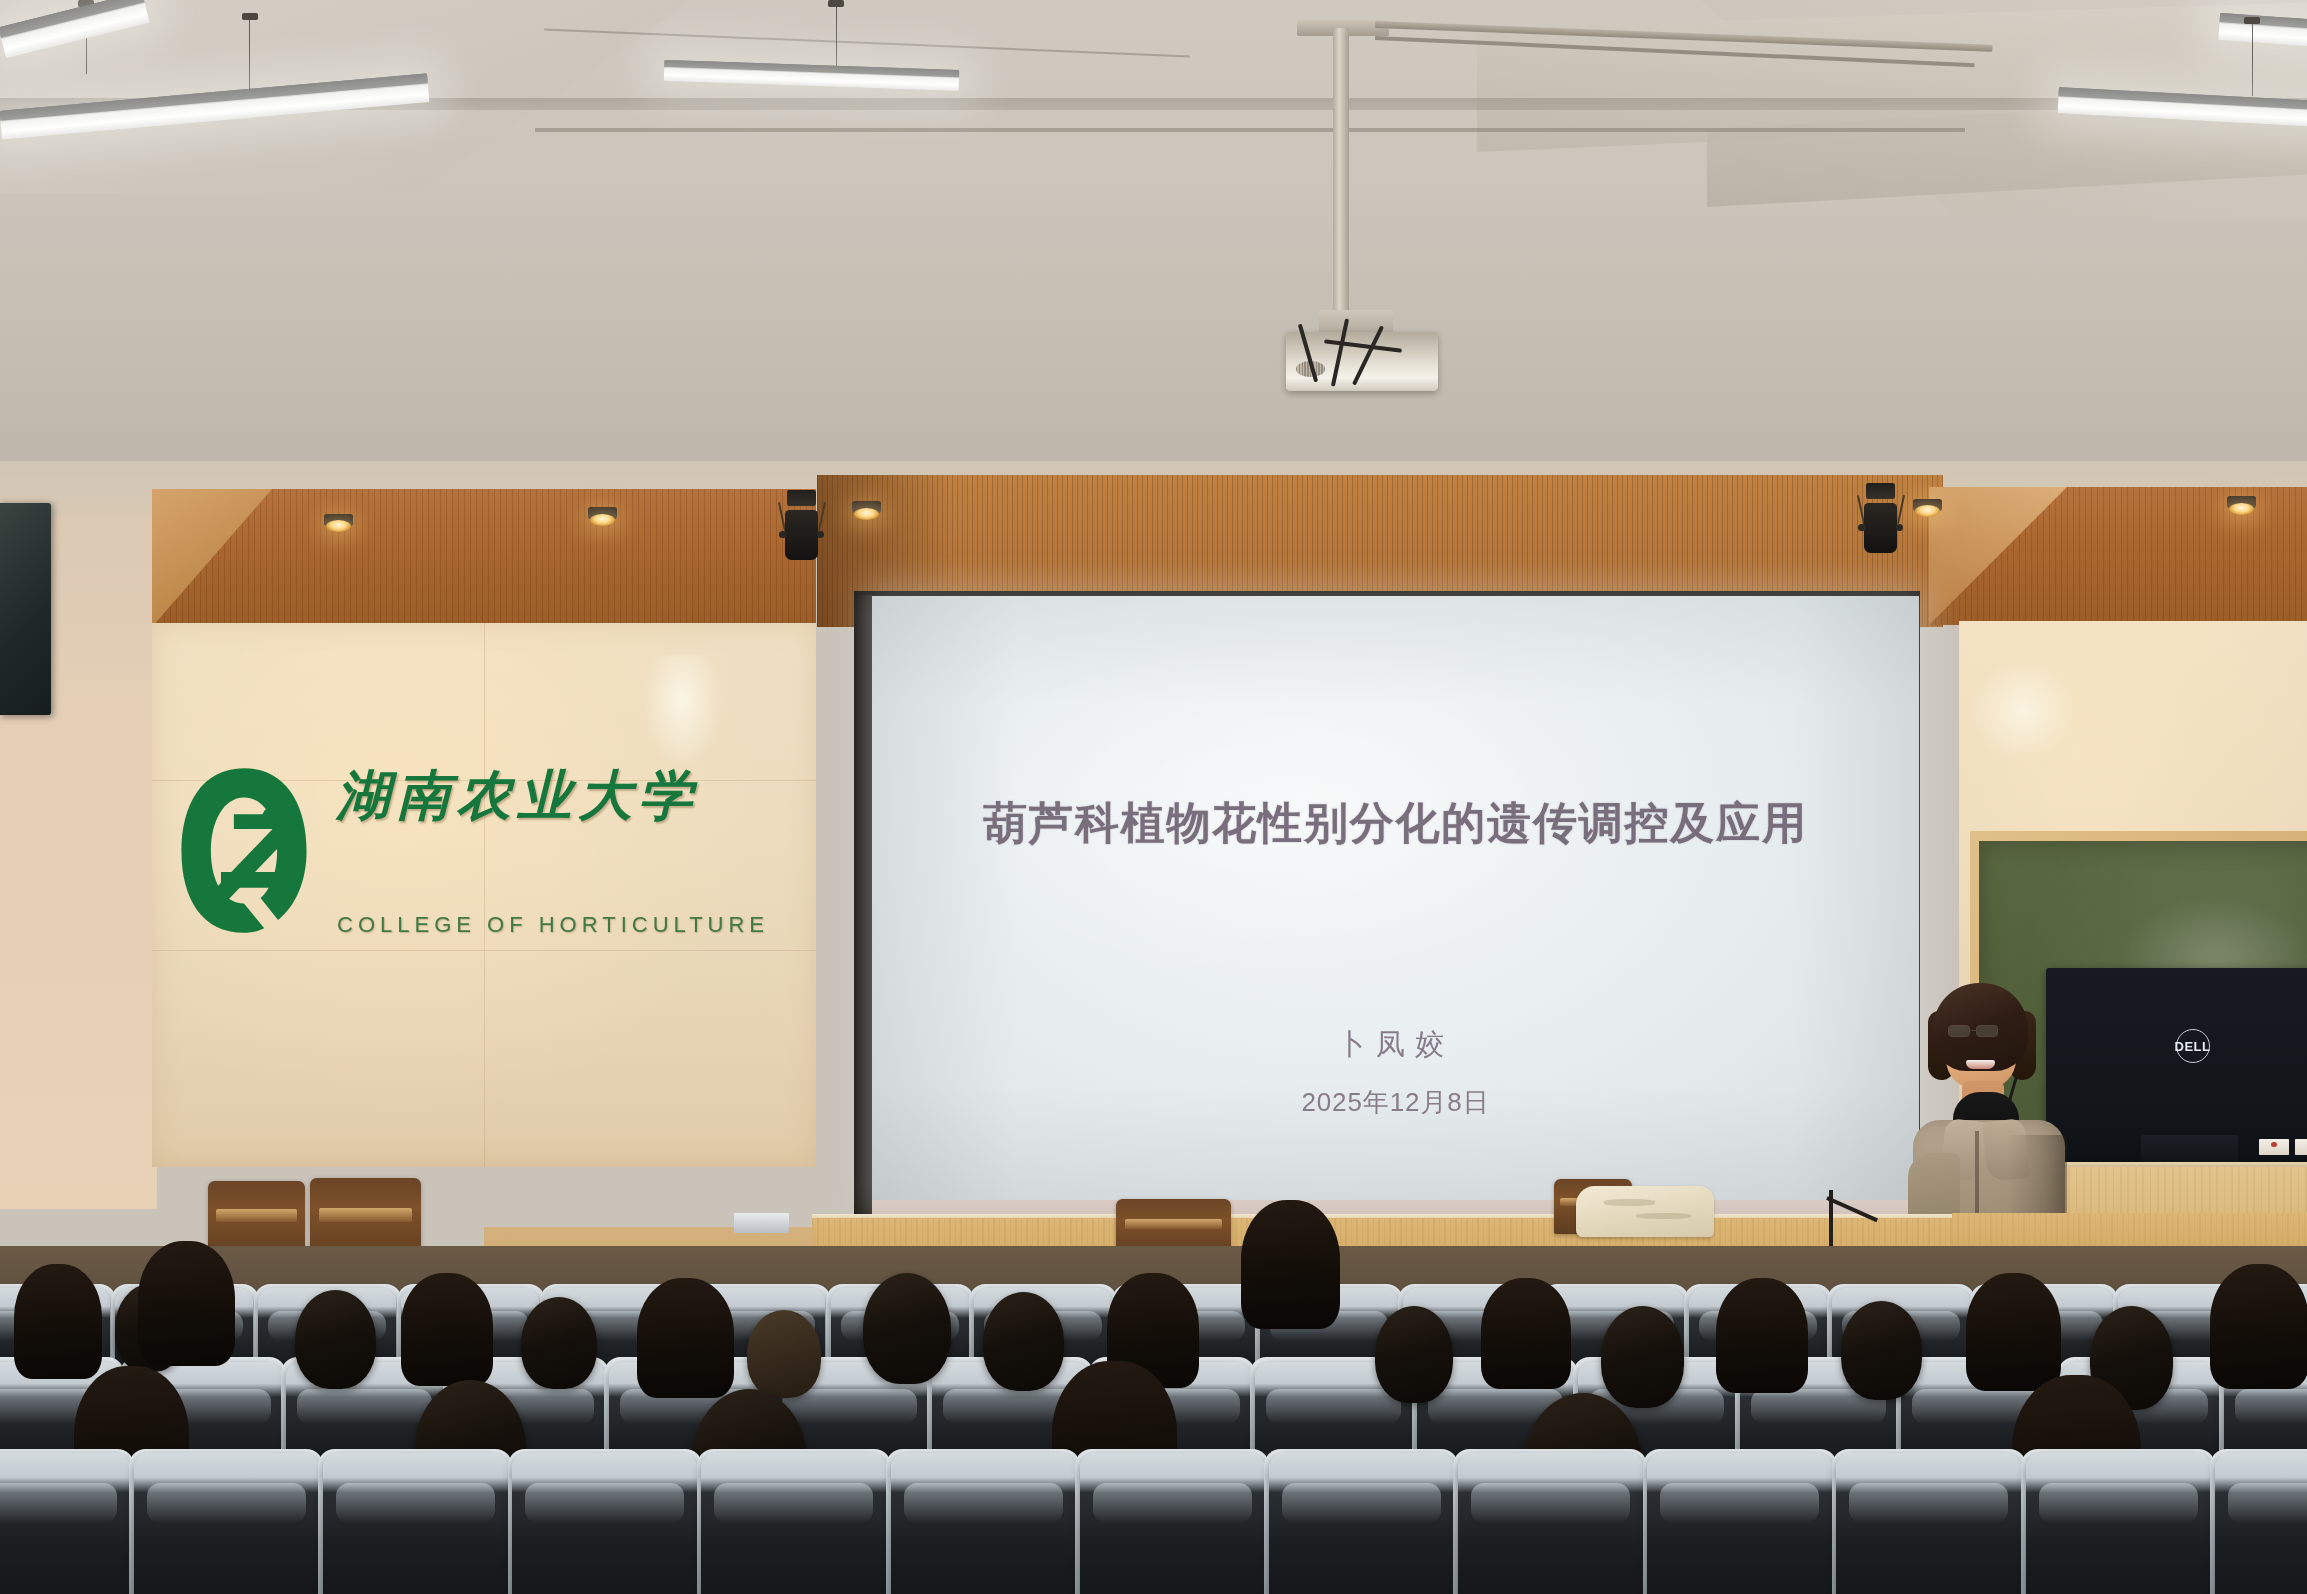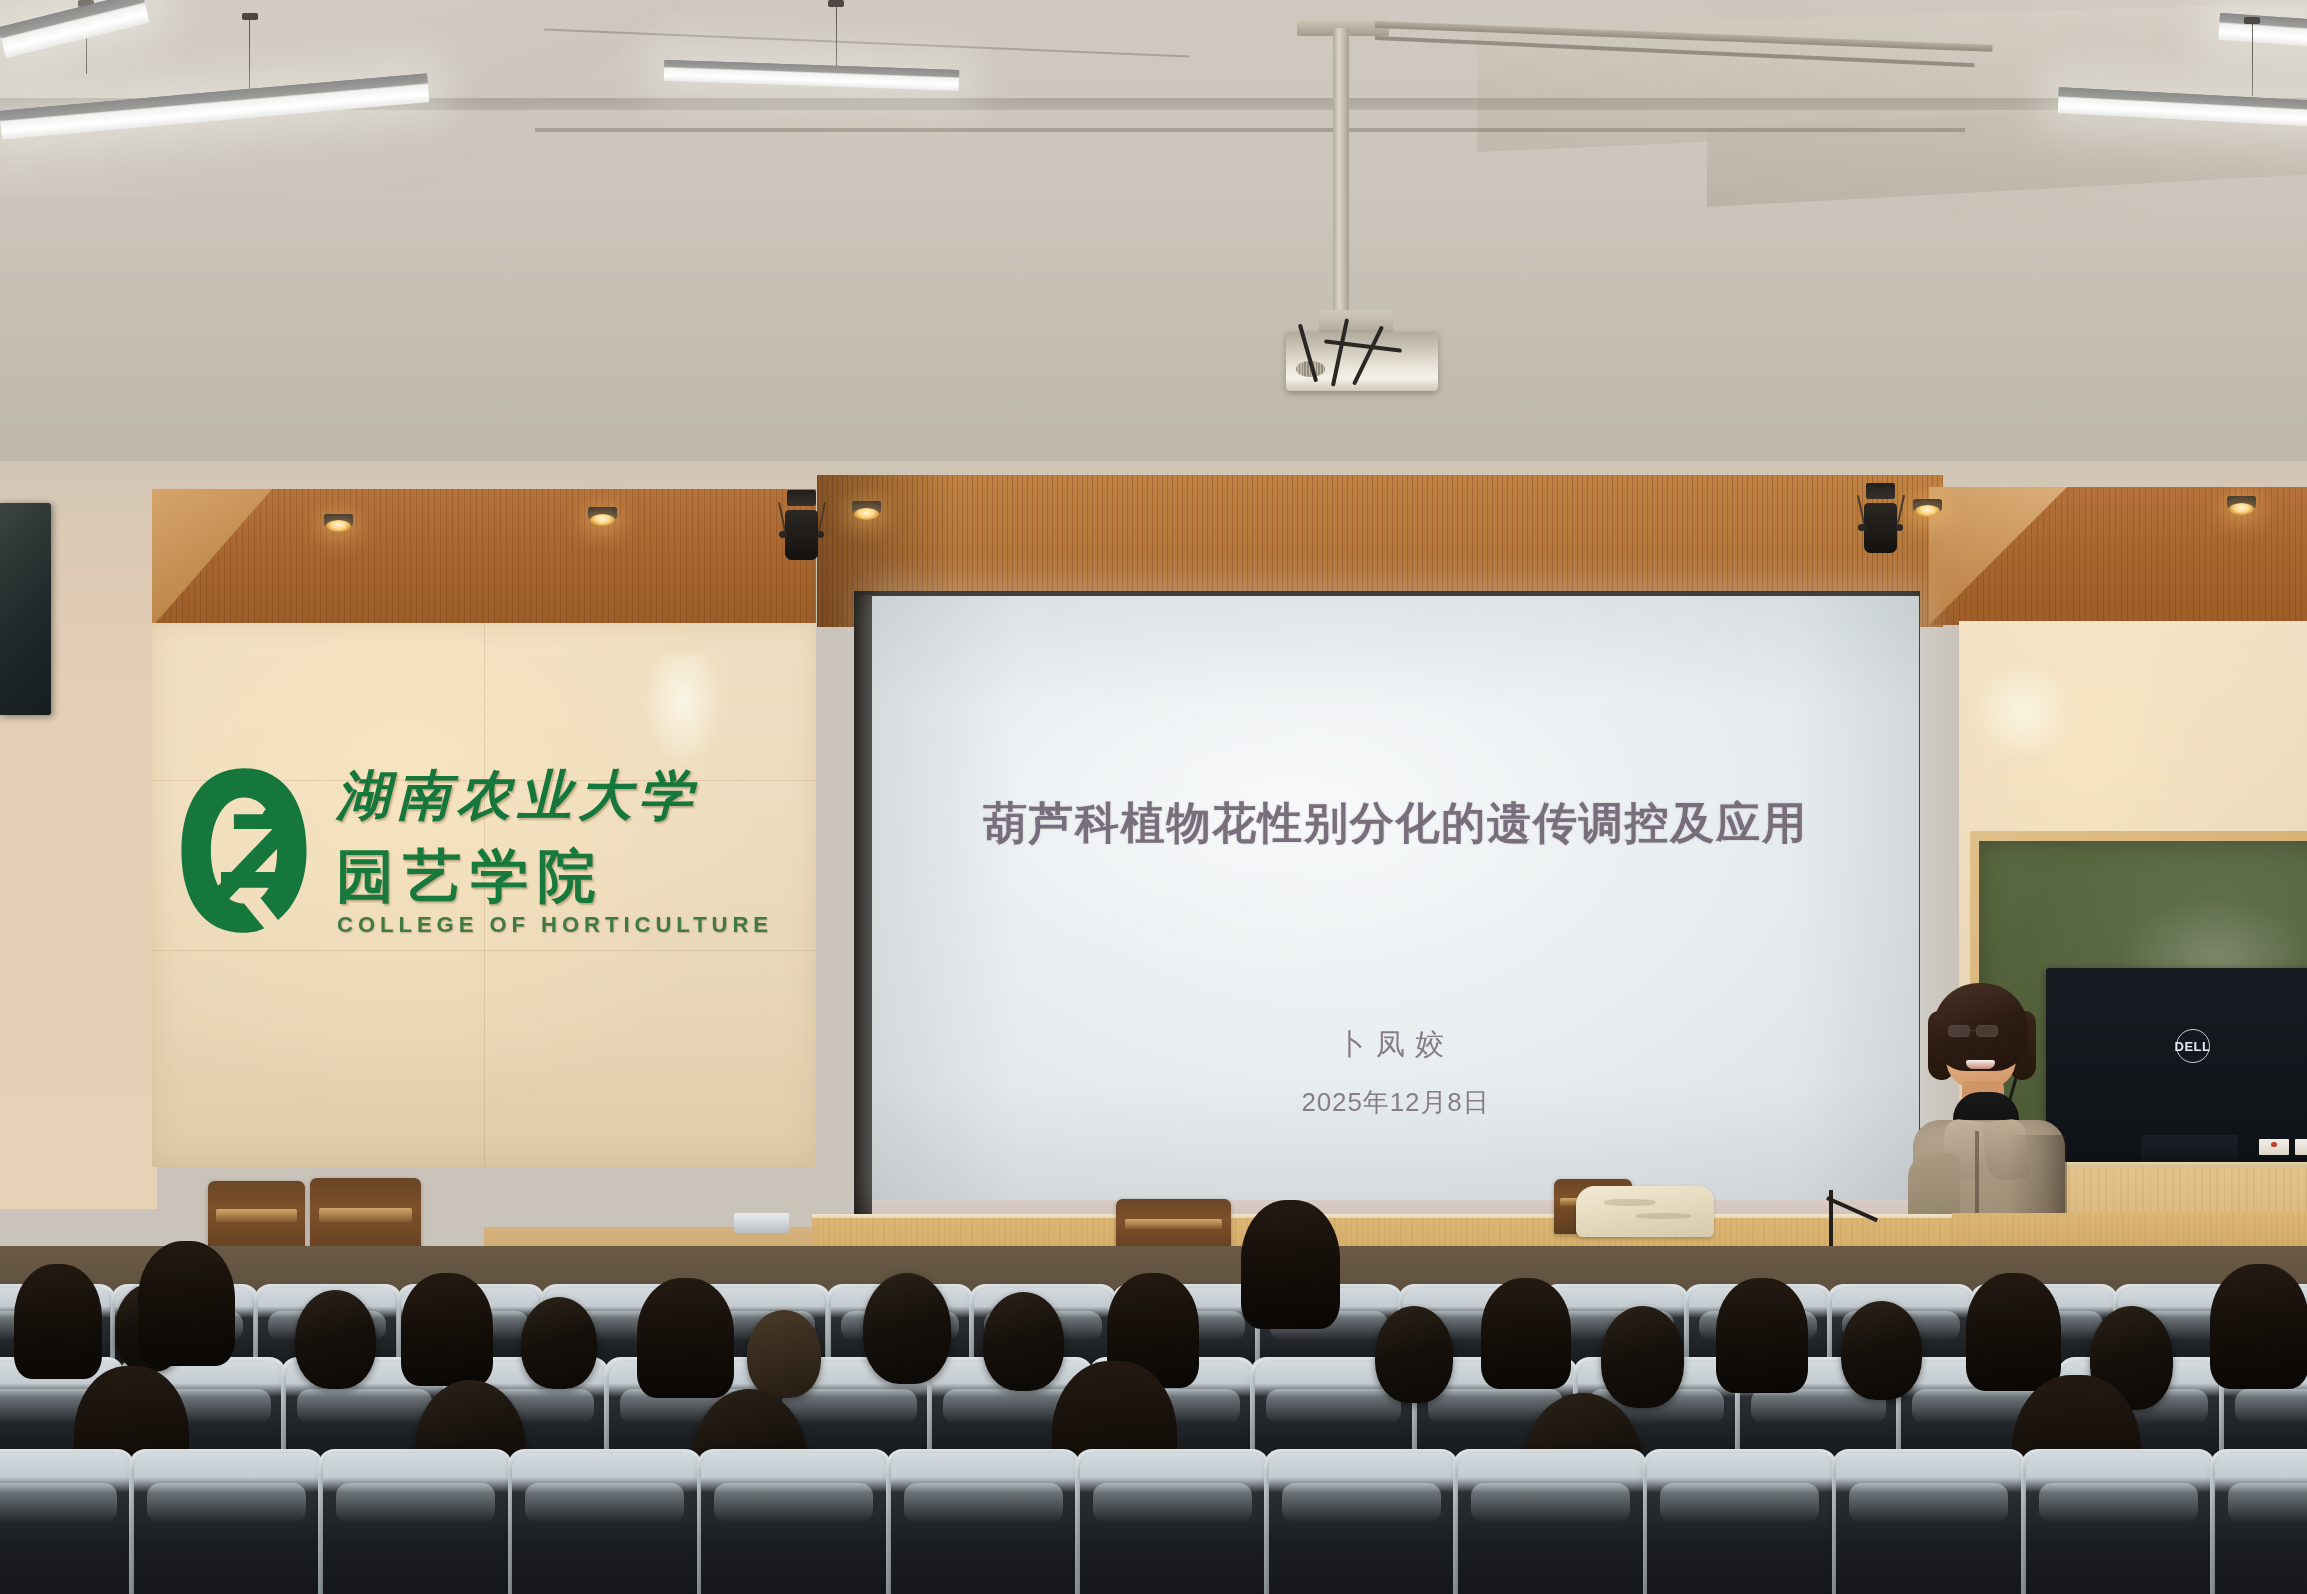--- a/index.html
+++ b/index.html
@@ -312,21 +312,21 @@
     position:absolute;left:161px;top:78px;
     font-family:"Liberation Sans",sans-serif;
     font-size:58px;font-weight:700;
     color:#17793c;letter-spacing:9.2px;
     text-shadow:1.4px 2.3px 1.8px rgba(120,90,50,.4);
     white-space:nowrap;
   }
   .logo-text-en{
     position:absolute;left:162px;top:152px;
     font-family:"Liberation Sans",sans-serif;
-    font-size:22px;font-weight:700;
+    font-size:22px;font-weight:400;
     color:#3f7a45;letter-spacing:5px;
     text-shadow:0.9px 1.4px 1.4px rgba(120,90,50,.35);
     white-space:nowrap;
   }
 
   
   .stage-fascia{
     position:absolute;left:812px;top:1218px;width:1154px;height:88px;
     background:
       repeating-linear-gradient(90deg,rgba(150,105,45,.10) 0 1.4px,rgba(0,0,0,0) 1.4px 5.5px),
@@ -675,21 +675,20 @@
   <div class="logo-block">
     <svg class="logo-mark" viewBox="0 0 300 370">
       <path d="M150 6 C58 6 14 86 14 186 C14 292 60 364 150 364 C168 364 182 360 194 354
                L150 300 C106 300 78 252 78 186 C78 122 106 70 150 70 C196 70 222 122 222 186
                C222 232 208 270 186 288 L224 336 C262 306 286 252 286 186 C286 86 242 6 150 6 Z" fill="#15773b"></path>
       <path d="M196 96 L228 96 L228 138 L128 138 L128 106 L190 106 Z" fill="#15773b"></path>
       <path d="M222 128 L252 150 L112 296 L84 272 Z" fill="#15773b"></path>
       <path d="M100 232 L232 232 L232 266 L100 266 Z" fill="#15773b"></path>
     </svg>
     <div class="logo-text-cn">湖南农业大学</div>
-    <div class="logo-text-college">园艺学院</div>
     <div class="logo-text-en">COLLEGE OF HORTICULTURE</div>
   </div>
 
   <div class="screen-recess"></div>
   <div class="screen-border-left"></div>
   <div class="screen">
     <div class="screen-hotspot"></div>
     <div class="slide-title">葫芦科植物花性别分化的遗传调控及应用</div>
     <div class="slide-author">卜凤姣</div>
     <div class="slide-date">2025年12月8日</div>

